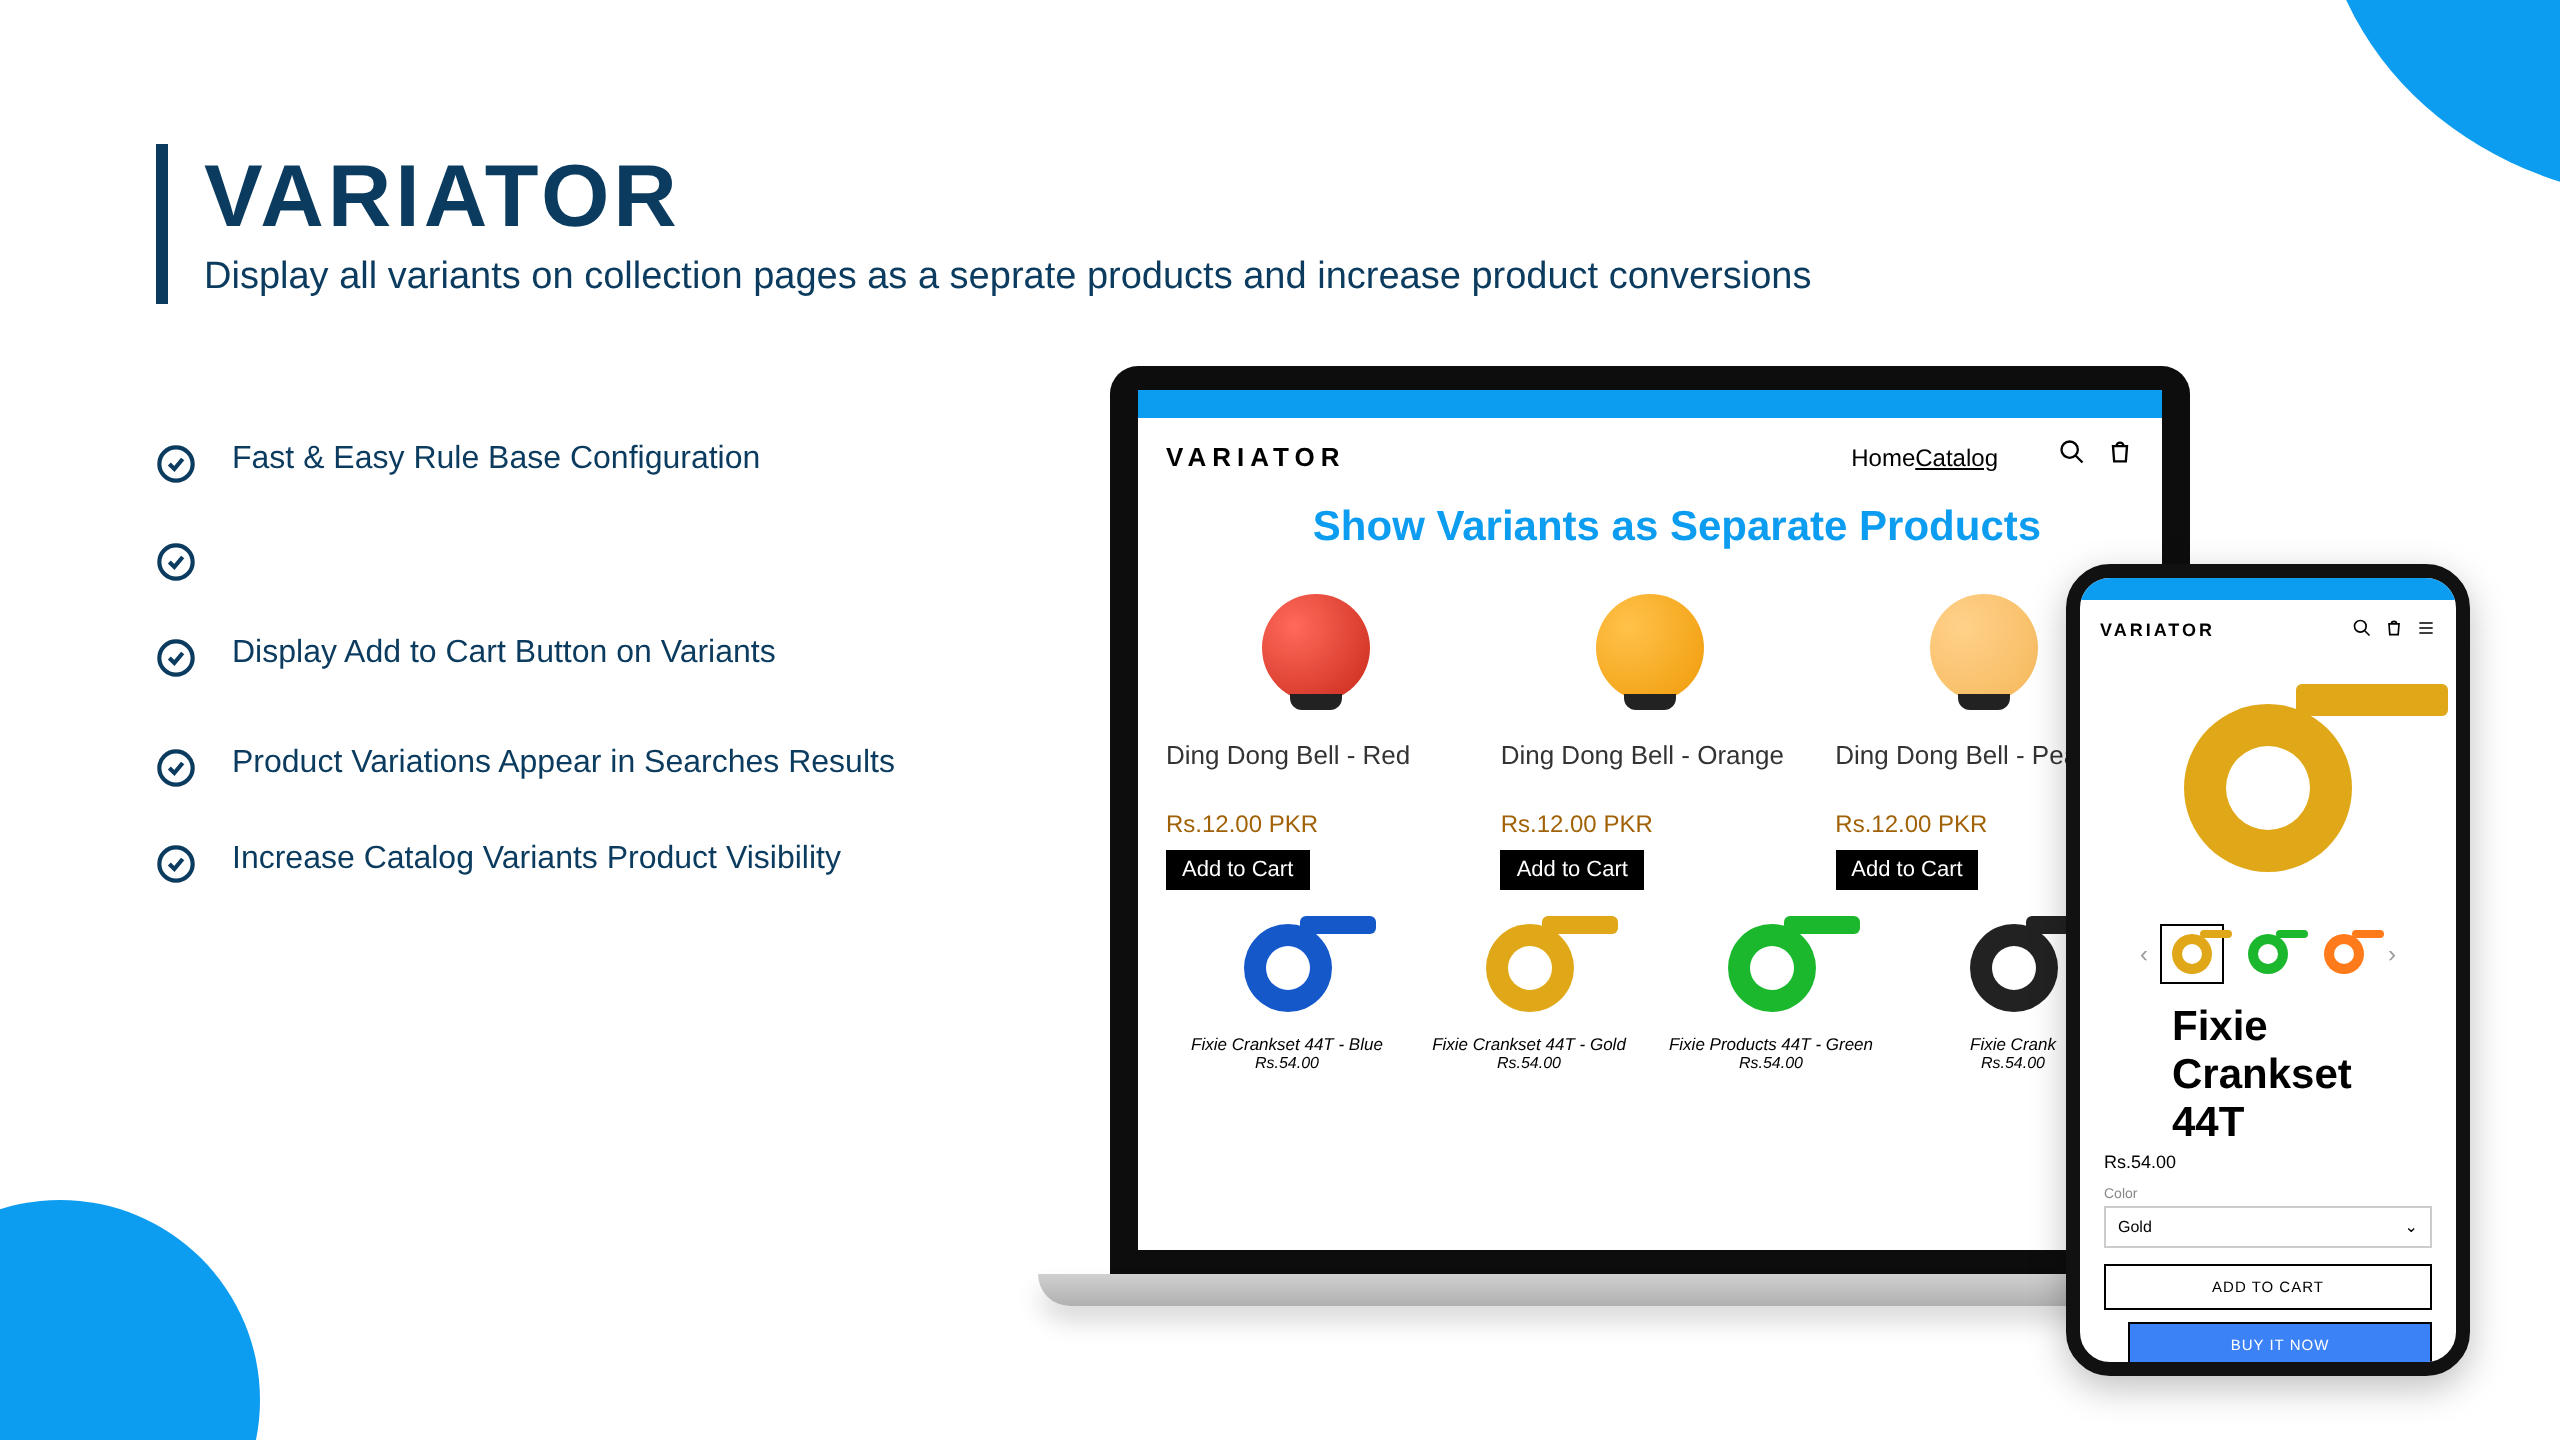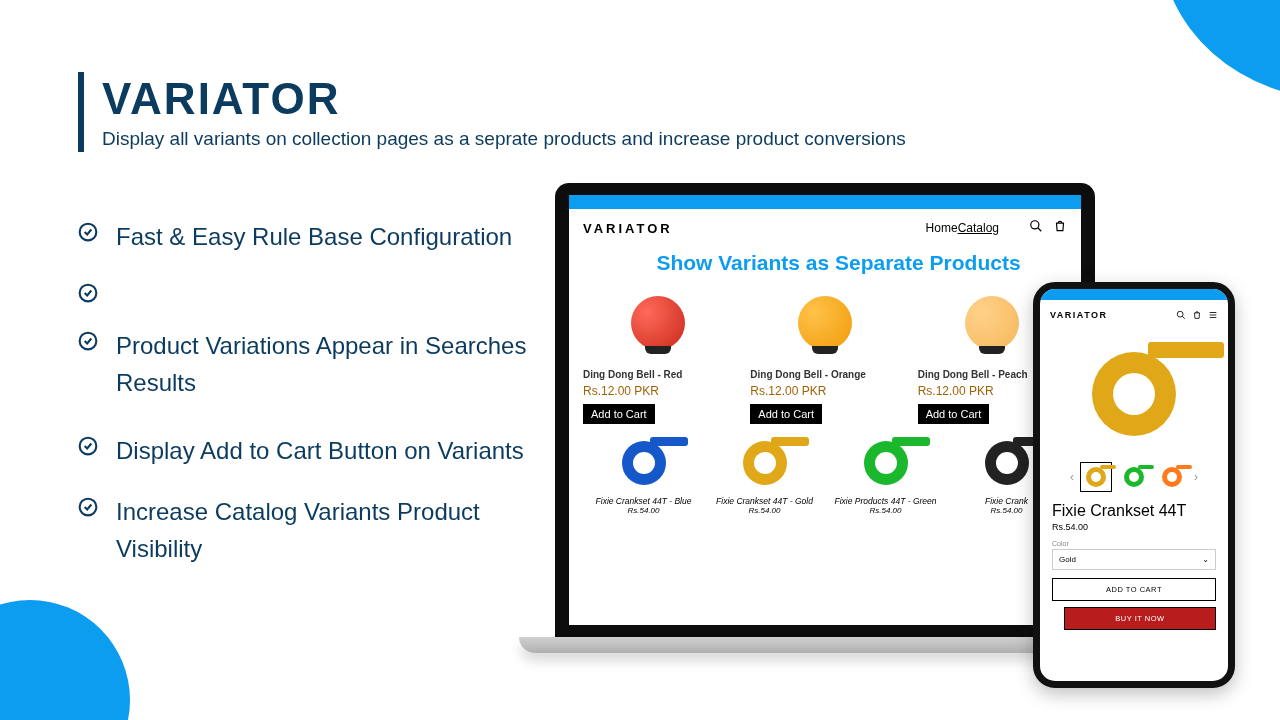--- a/index.html
+++ b/index.html
@@ -15,21 +15,21 @@
 .bar { width: 6px; height: 80px; background: #0b3b5e; margin-right: 18px; }
 .title-text h1 { font-size: 44px; font-weight: 900; color: #0b3b5e; letter-spacing: 2px; }
 .title-text p { font-size: 19px; color: #0b3b5e; margin-top: 4px; }
 
 
 .features { position: absolute; top: 218px; left: 78px; width: 470px; }
 .feature { display: flex; align-items: flex-start; margin-bottom: 24px; }
 .feature:nth-child(3) { margin-bottom: 30px; }
 .check-icon { flex: 0 0 20px; height: 20px; margin-right: 18px; margin-top: 4px; }
 .check-icon svg { width: 20px; height: 20px; }
-.feature-text { font-size: 24px; color: #0b3b5e; line-height: 1.55; }
+.feature-text { font-size: 16px; color: #0b3b5e; line-height: 1.55; }
 
 
 .laptop { position: absolute; top: 183px; left: 555px; width: 540px; }
 .lap-frame { background: #0d0d0d; border-radius: 14px 14px 0 0; padding: 12px 14px; height: 454px; }
 .lap-screen { background: #fff; height: 100%; overflow: hidden; position: relative; }
 .lap-bluebar { height: 14px; background: #0d9df0; }
 .lap-top { display: flex; align-items: center; padding: 10px 14px; }
 .lap-logo { font-size: 13px; font-weight: 700; letter-spacing: 3px; }
 .lap-nav { margin-left: auto; display: flex; gap: 0; font-size: 12px; }
 .lap-nav span:last-child { text-decoration: underline; }
@@ -37,21 +37,21 @@
 .lap-head { text-align: center; font-size: 21px; font-weight: 700; color: #0d9df0; margin: 4px 0 10px; padding-left: 27px; }
 
 .lap-grid { display: flex; gap: 18px; padding: 0 14px; }
 .lap-grid .card { flex: 1; }
 .card .img { height: 76px; display: flex; align-items: center; justify-content: center; }
 .bell { width: 54px; height: 54px; border-radius: 50%; position: relative; }
 .bell::after { content: ''; position: absolute; bottom: -4px; left: 50%; transform: translateX(-50%); width: 26px; height: 8px; background: #222; border-radius: 0 0 6px 6px; }
 .bell.red { background: radial-gradient(circle at 30% 30%, #ff6a5a, #c8281a); }
 .bell.orange { background: radial-gradient(circle at 30% 30%, #ffc24a, #f09a08); }
 .bell.peach { background: radial-gradient(circle at 30% 30%, #ffd18a, #f5b85a); }
-.card .name { font-size: 10px; margin: 8px 0 4px; color: #333; font-weight: bold; }
+.card .name { font-size: 13px; margin: 8px 0 20px; color: #333; }
 .card .price { font-size: 12px; color: #a16207; margin-bottom: 6px; }
 .atc { background: #000; color: #fff; font-size: 11px; padding: 4px 8px; border: none; display: inline-block; }
 
 .lap-grid2 { display: flex; gap: 0; padding: 10px 14px 0; font-style: italic; }
 .lap-grid2 .card2 { flex: 1; text-align: center; }
 .crank { height: 58px; display: flex; align-items: center; justify-content: center; }
 .gear { width: 44px; height: 44px; border-radius: 50%; position: relative; }
 .gear::before { content: ''; position: absolute; top: 50%; left: 50%; width: 22px; height: 22px; background: #fff; border-radius: 50%; transform: translate(-50%,-50%); }
 .gear::after { content: ''; position: absolute; top: -4px; right: -22px; width: 38px; height: 9px; border-radius: 3px; }
 .gear.blue { background: #1458c9; } .gear.blue::after { background: #1458c9; }
@@ -74,26 +74,26 @@
 .ph-img .gear { width: 84px; height: 84px; }
 .ph-img .gear::before { width: 42px; height: 42px; }
 .ph-img .gear::after { top: -10px; right: -48px; width: 76px; height: 16px; }
 .ph-thumbs { display: flex; align-items: center; justify-content: center; gap: 6px; padding: 4px 6px; }
 .ph-thumbs .arrow { font-size: 12px; color: #999; }
 .ph-thumbs .th { width: 32px; height: 30px; border: 1px solid transparent; display: flex; align-items: center; justify-content: center; }
 .ph-thumbs .th.active { border-color: #000; }
 .ph-thumbs .th .gear { width: 20px; height: 20px; }
 .ph-thumbs .th .gear::before { width: 10px; height: 10px; }
 .ph-thumbs .th .gear::after { top: -2px; right: -10px; width: 16px; height: 4px; }
-.ph-title { font-size: 16px; font-weight: 400; padding: 6px 12px 0; }
+.ph-title { font-size: 21px; font-weight: 700; padding: 6px 12px 0; margin-left: 34px; }
 .ph-price { font-size: 9px; padding: 2px 12px 8px; }
 .ph-label { font-size: 7px; color: #888; padding: 0 12px; }
 .ph-select { margin: 2px 12px 8px; border: 1px solid #ccc; font-size: 8px; padding: 5px 6px; display: flex; justify-content: space-between; }
 .ph-btn { margin: 0 12px 6px; border: 1px solid #000; text-align: center; font-size: 7.5px; padding: 6px; letter-spacing: 0.5px; }
-.ph-btn.dark { background: #b91c1c; color: #fff; margin-left: 24px; }
+.ph-btn.dark { background: #3b82f6; color: #fff; margin-left: 24px; }
 
 .mini-icon { width: 14px; height: 14px; }
 .mini-icon.s { width: 10px; height: 10px; }
 </style>
 </head>
 <body>
 
 <div class="blob-top"></div>
 <div class="blob-bottom"></div>
 
@@ -119,28 +119,28 @@
     <span class="check-icon"><svg viewBox="0 0 24 24" fill="none" stroke="#0b3b5e" stroke-width="2.5">
           <circle cx="12" cy="12" r="10"></circle>
           <path d="M8 12l3 3 5-6"></path>
         </svg></span>
   </div>
   <div class="feature">
     <span class="check-icon"><svg viewBox="0 0 24 24" fill="none" stroke="#0b3b5e" stroke-width="2.5">
           <circle cx="12" cy="12" r="10"></circle>
           <path d="M8 12l3 3 5-6"></path>
         </svg></span>
+    <span class="feature-text">Display Add to Cart Button on Variants</span>
+  </div>
+  <div class="feature">
+    <span class="check-icon"><svg viewBox="0 0 24 24" fill="none" stroke="#0b3b5e" stroke-width="2.5">
+          <circle cx="12" cy="12" r="10"></circle>
+          <path d="M8 12l3 3 5-6"></path>
+        </svg></span>
     <span class="feature-text">Product Variations Appear in Searches Results</span>
-  </div>
-  <div class="feature">
-    <span class="check-icon"><svg viewBox="0 0 24 24" fill="none" stroke="#0b3b5e" stroke-width="2.5">
-          <circle cx="12" cy="12" r="10"></circle>
-          <path d="M8 12l3 3 5-6"></path>
-        </svg></span>
-    <span class="feature-text">Display Add to Cart Button on Variants</span>
   </div>
   <div class="feature">
     <span class="check-icon"><svg viewBox="0 0 24 24" fill="none" stroke="#0b3b5e" stroke-width="2.5">
           <circle cx="12" cy="12" r="10"></circle>
           <path d="M8 12l3 3 5-6"></path>
         </svg></span>
     <span class="feature-text">Increase Catalog Variants Product Visibility</span>
   </div>
 </div>
 

